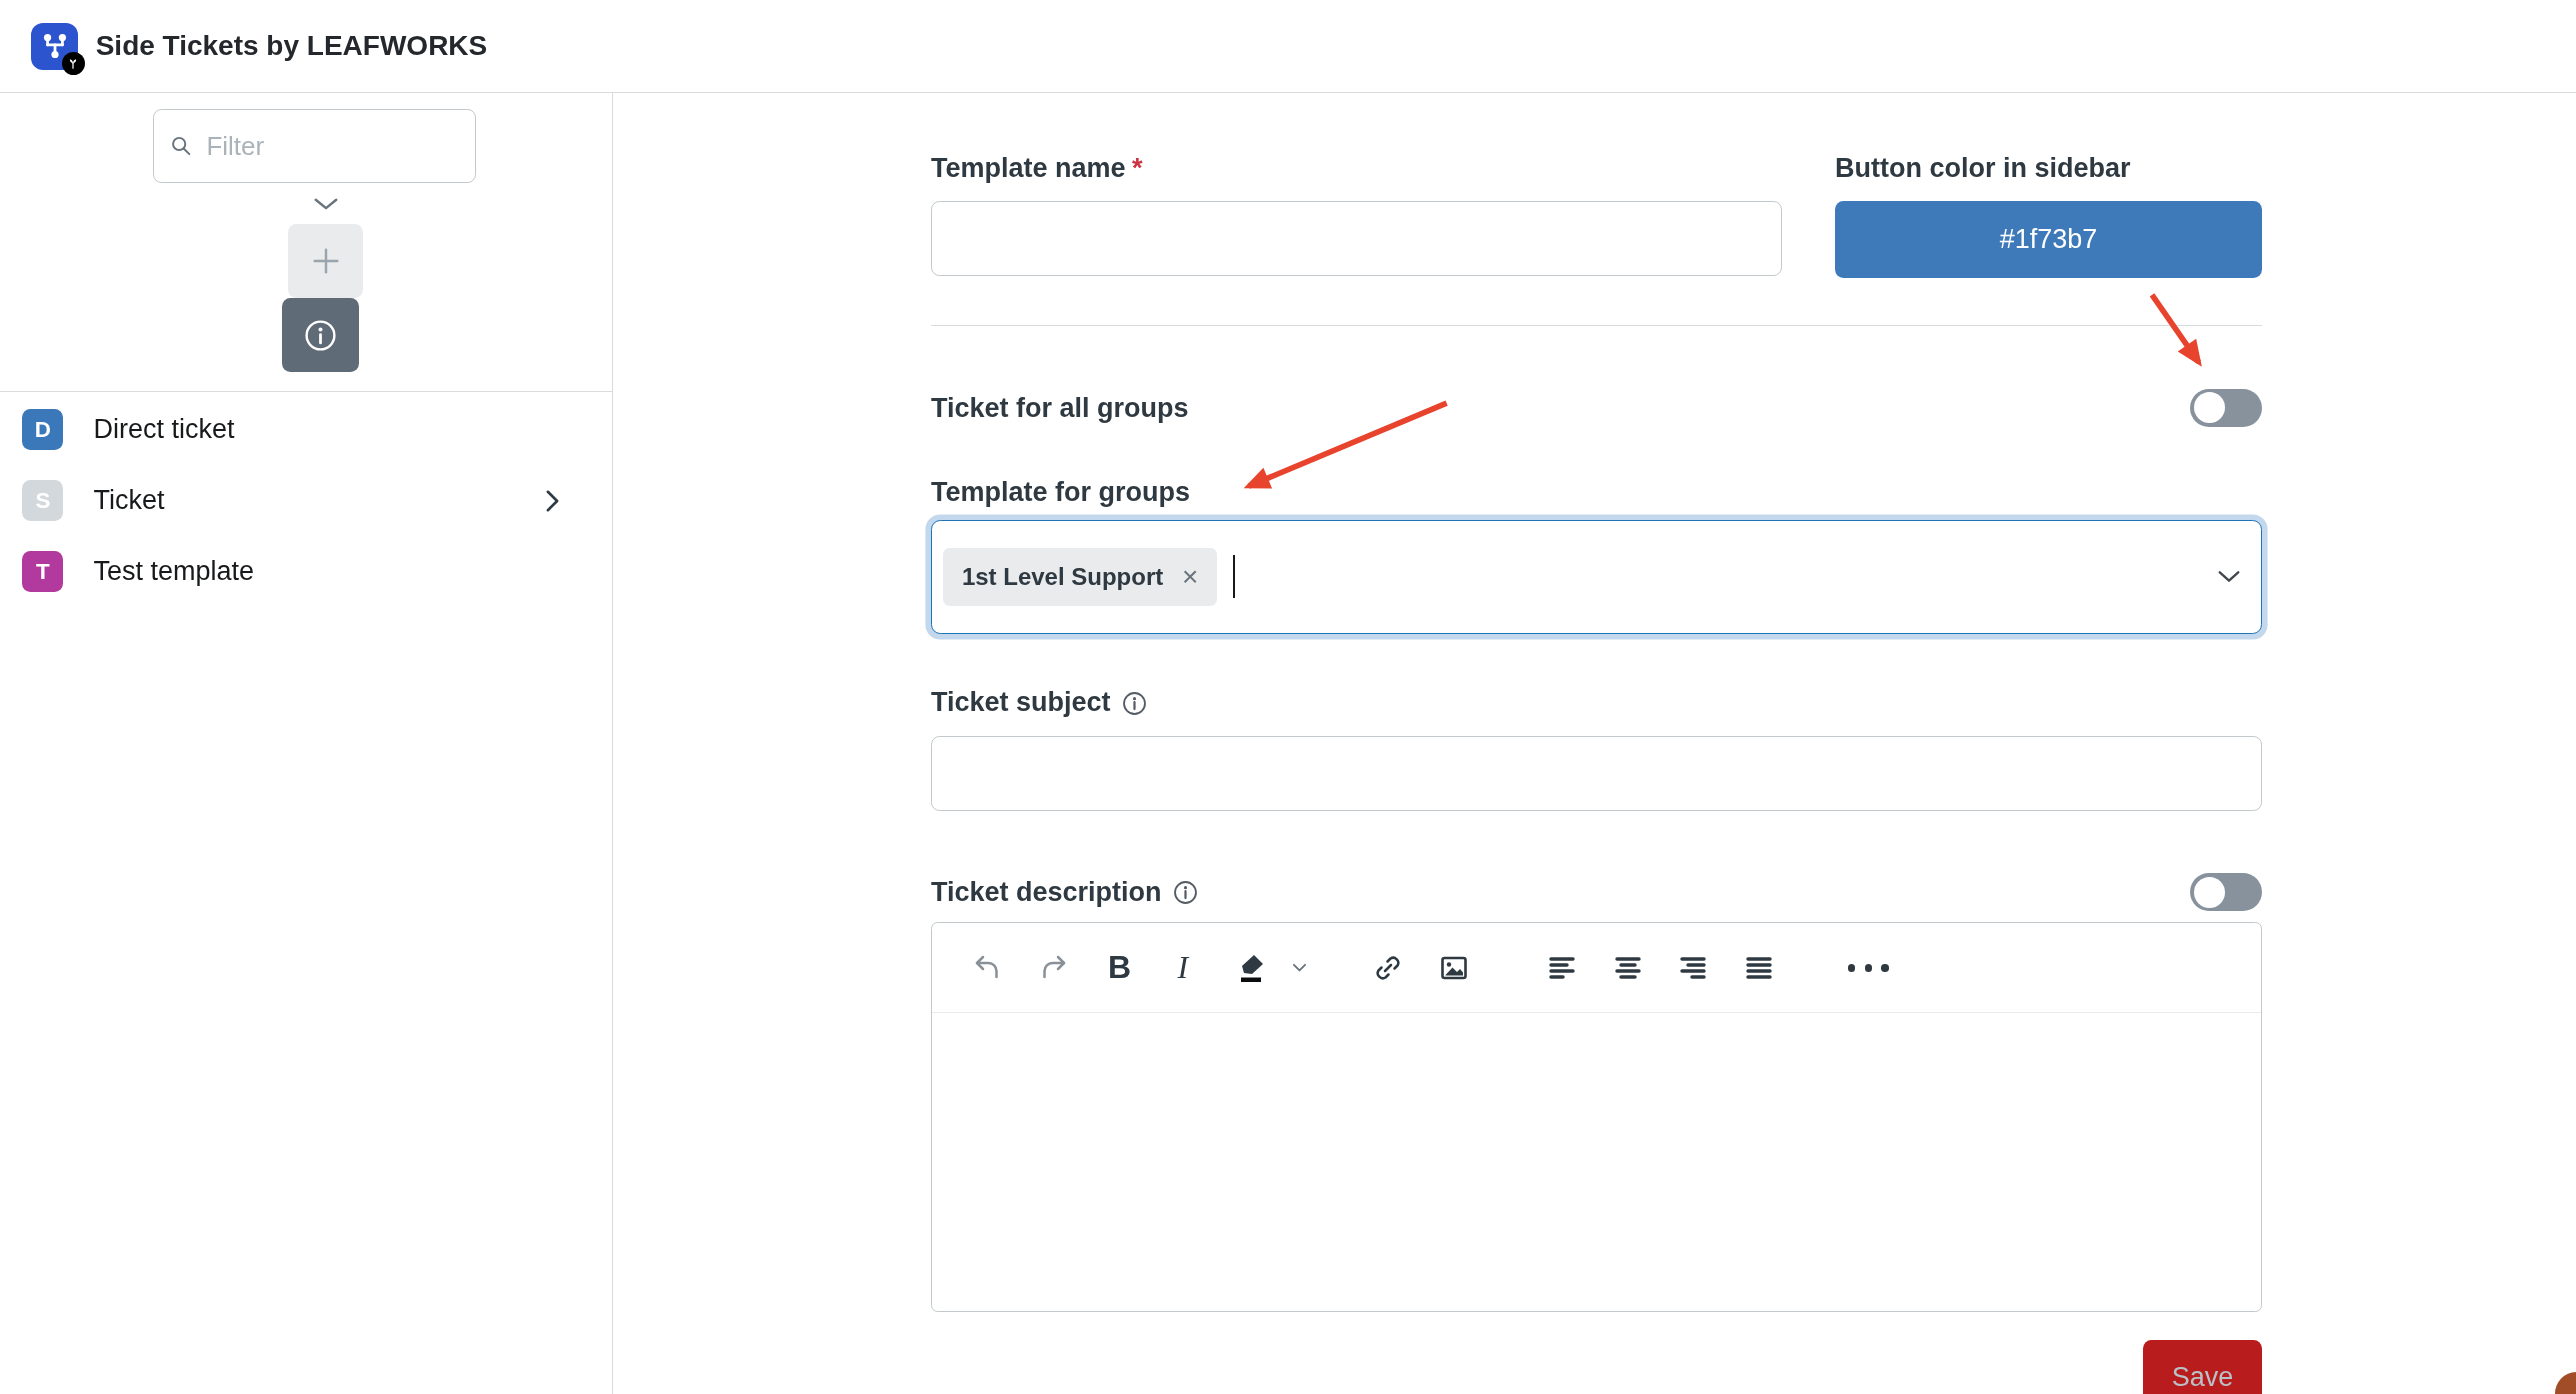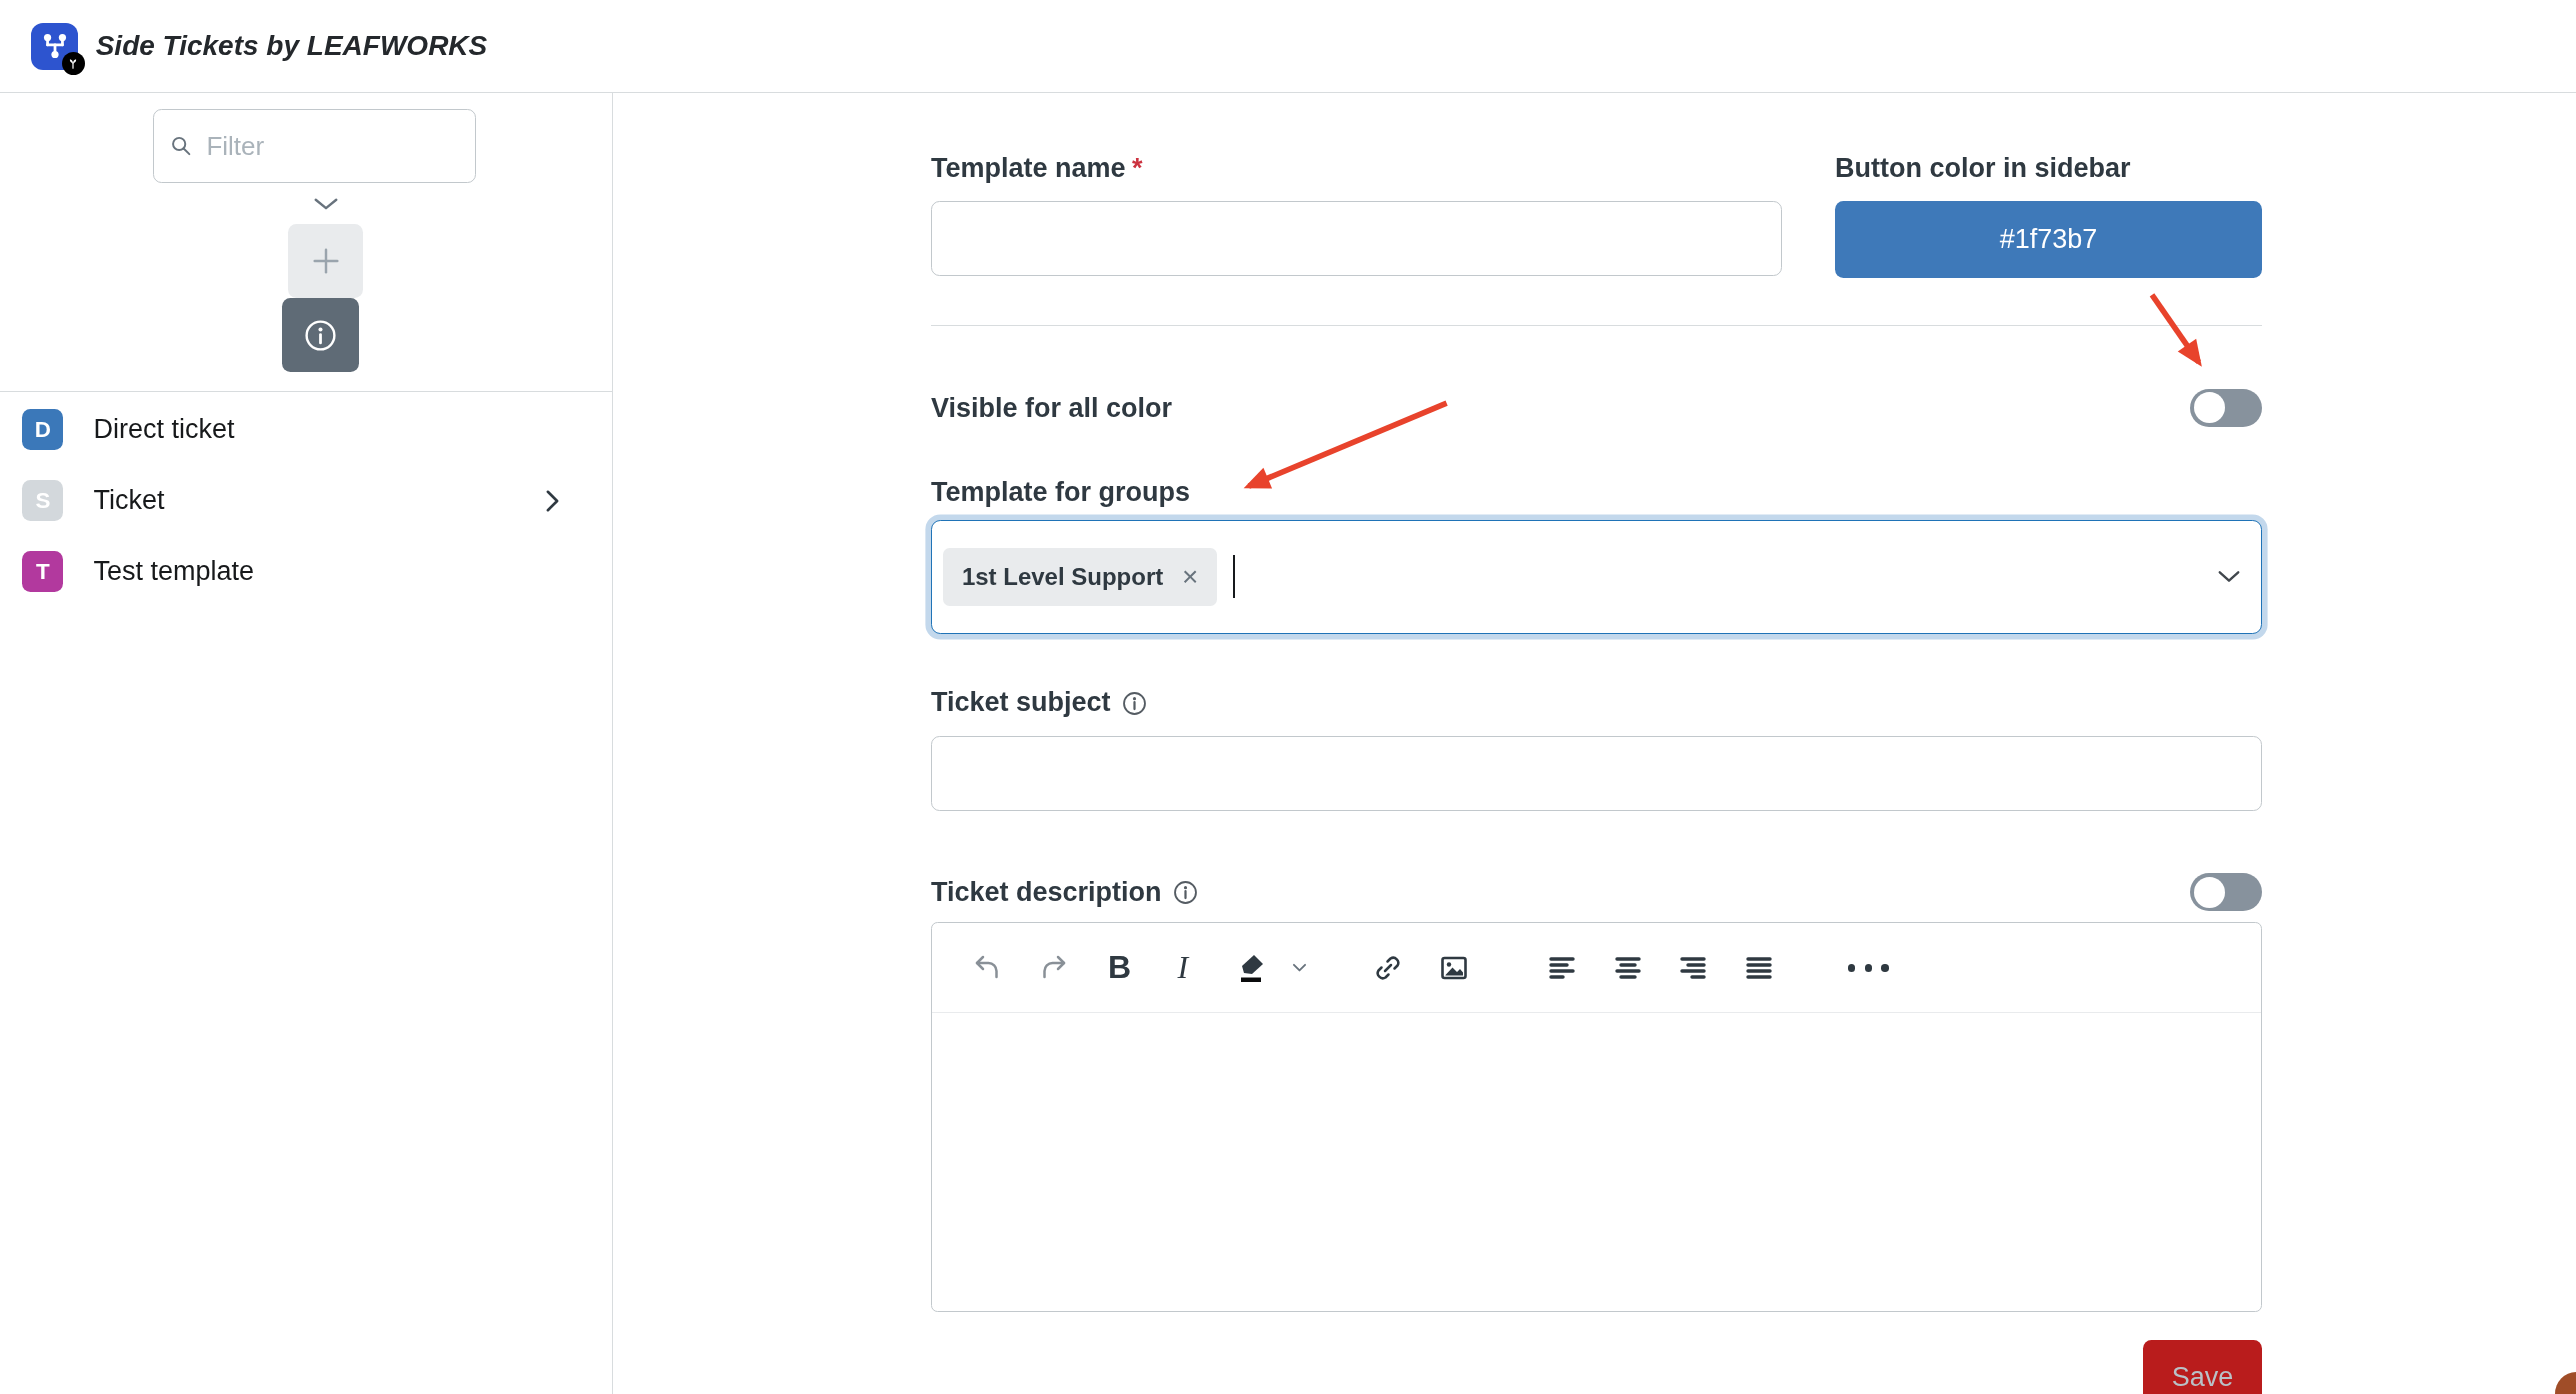--- a/index.html
+++ b/index.html
@@ -17,21 +17,21 @@
   }
   .app-icon {
     width:47px; height:47px; border-radius:12px; background:#2d54cf;
     position:relative; display:flex; align-items:center; justify-content:center;
     flex:0 0 auto;
   }
   .app-icon .badge {
     position:absolute; right:-6.5px; bottom:-5.6px; width:23px; height:23px;
     border-radius:50%; background:#000; display:flex; align-items:center; justify-content:center;
   }
-  .app-title { margin-left:17.7px; font-size:28px; font-weight:700; color:#24282c;font-style:italic; }
+  .app-title { margin-left:17.7px; font-size:28px; font-weight:700; color:#24282c; }
 
   
   .cols { display:flex; height:1301px; }
   .sidebar { width:613px; border-right:0.9px solid #d8dcde; flex:0 0 auto; }
   .main { flex:1 1 auto; position:relative; padding:0 314px 0 318px; }
 
   
   .filter-row { display:flex; align-items:center; margin:16px 0 0 17px;flex-direction:column; }
   .filter-box {
     width:323px; height:74px; border:0.9px solid #c2c8cc; border-radius:8.4px;
@@ -224,21 +224,21 @@
         </div>
         <div class="col-color">
           <div class="label">Button color in sidebar</div>
           <button class="color-btn" style="background: rgb(62, 121, 185);">#1f73b7</button>
         </div>
       </div>
 
       <hr class="hdivider">
 
       <div class="toggle-row">
-        <span class="label">Visible for all color</span>
+        <span class="label">Ticket for all groups</span>
         <button class="toggle">
           <span class="knob"></span>
         </button>
       </div>
 
       <div class="label vg-label">Template for groups</div>
 
       <div class="multiselect">
         <span class="tag">
           <span>1st Level Support</span>

